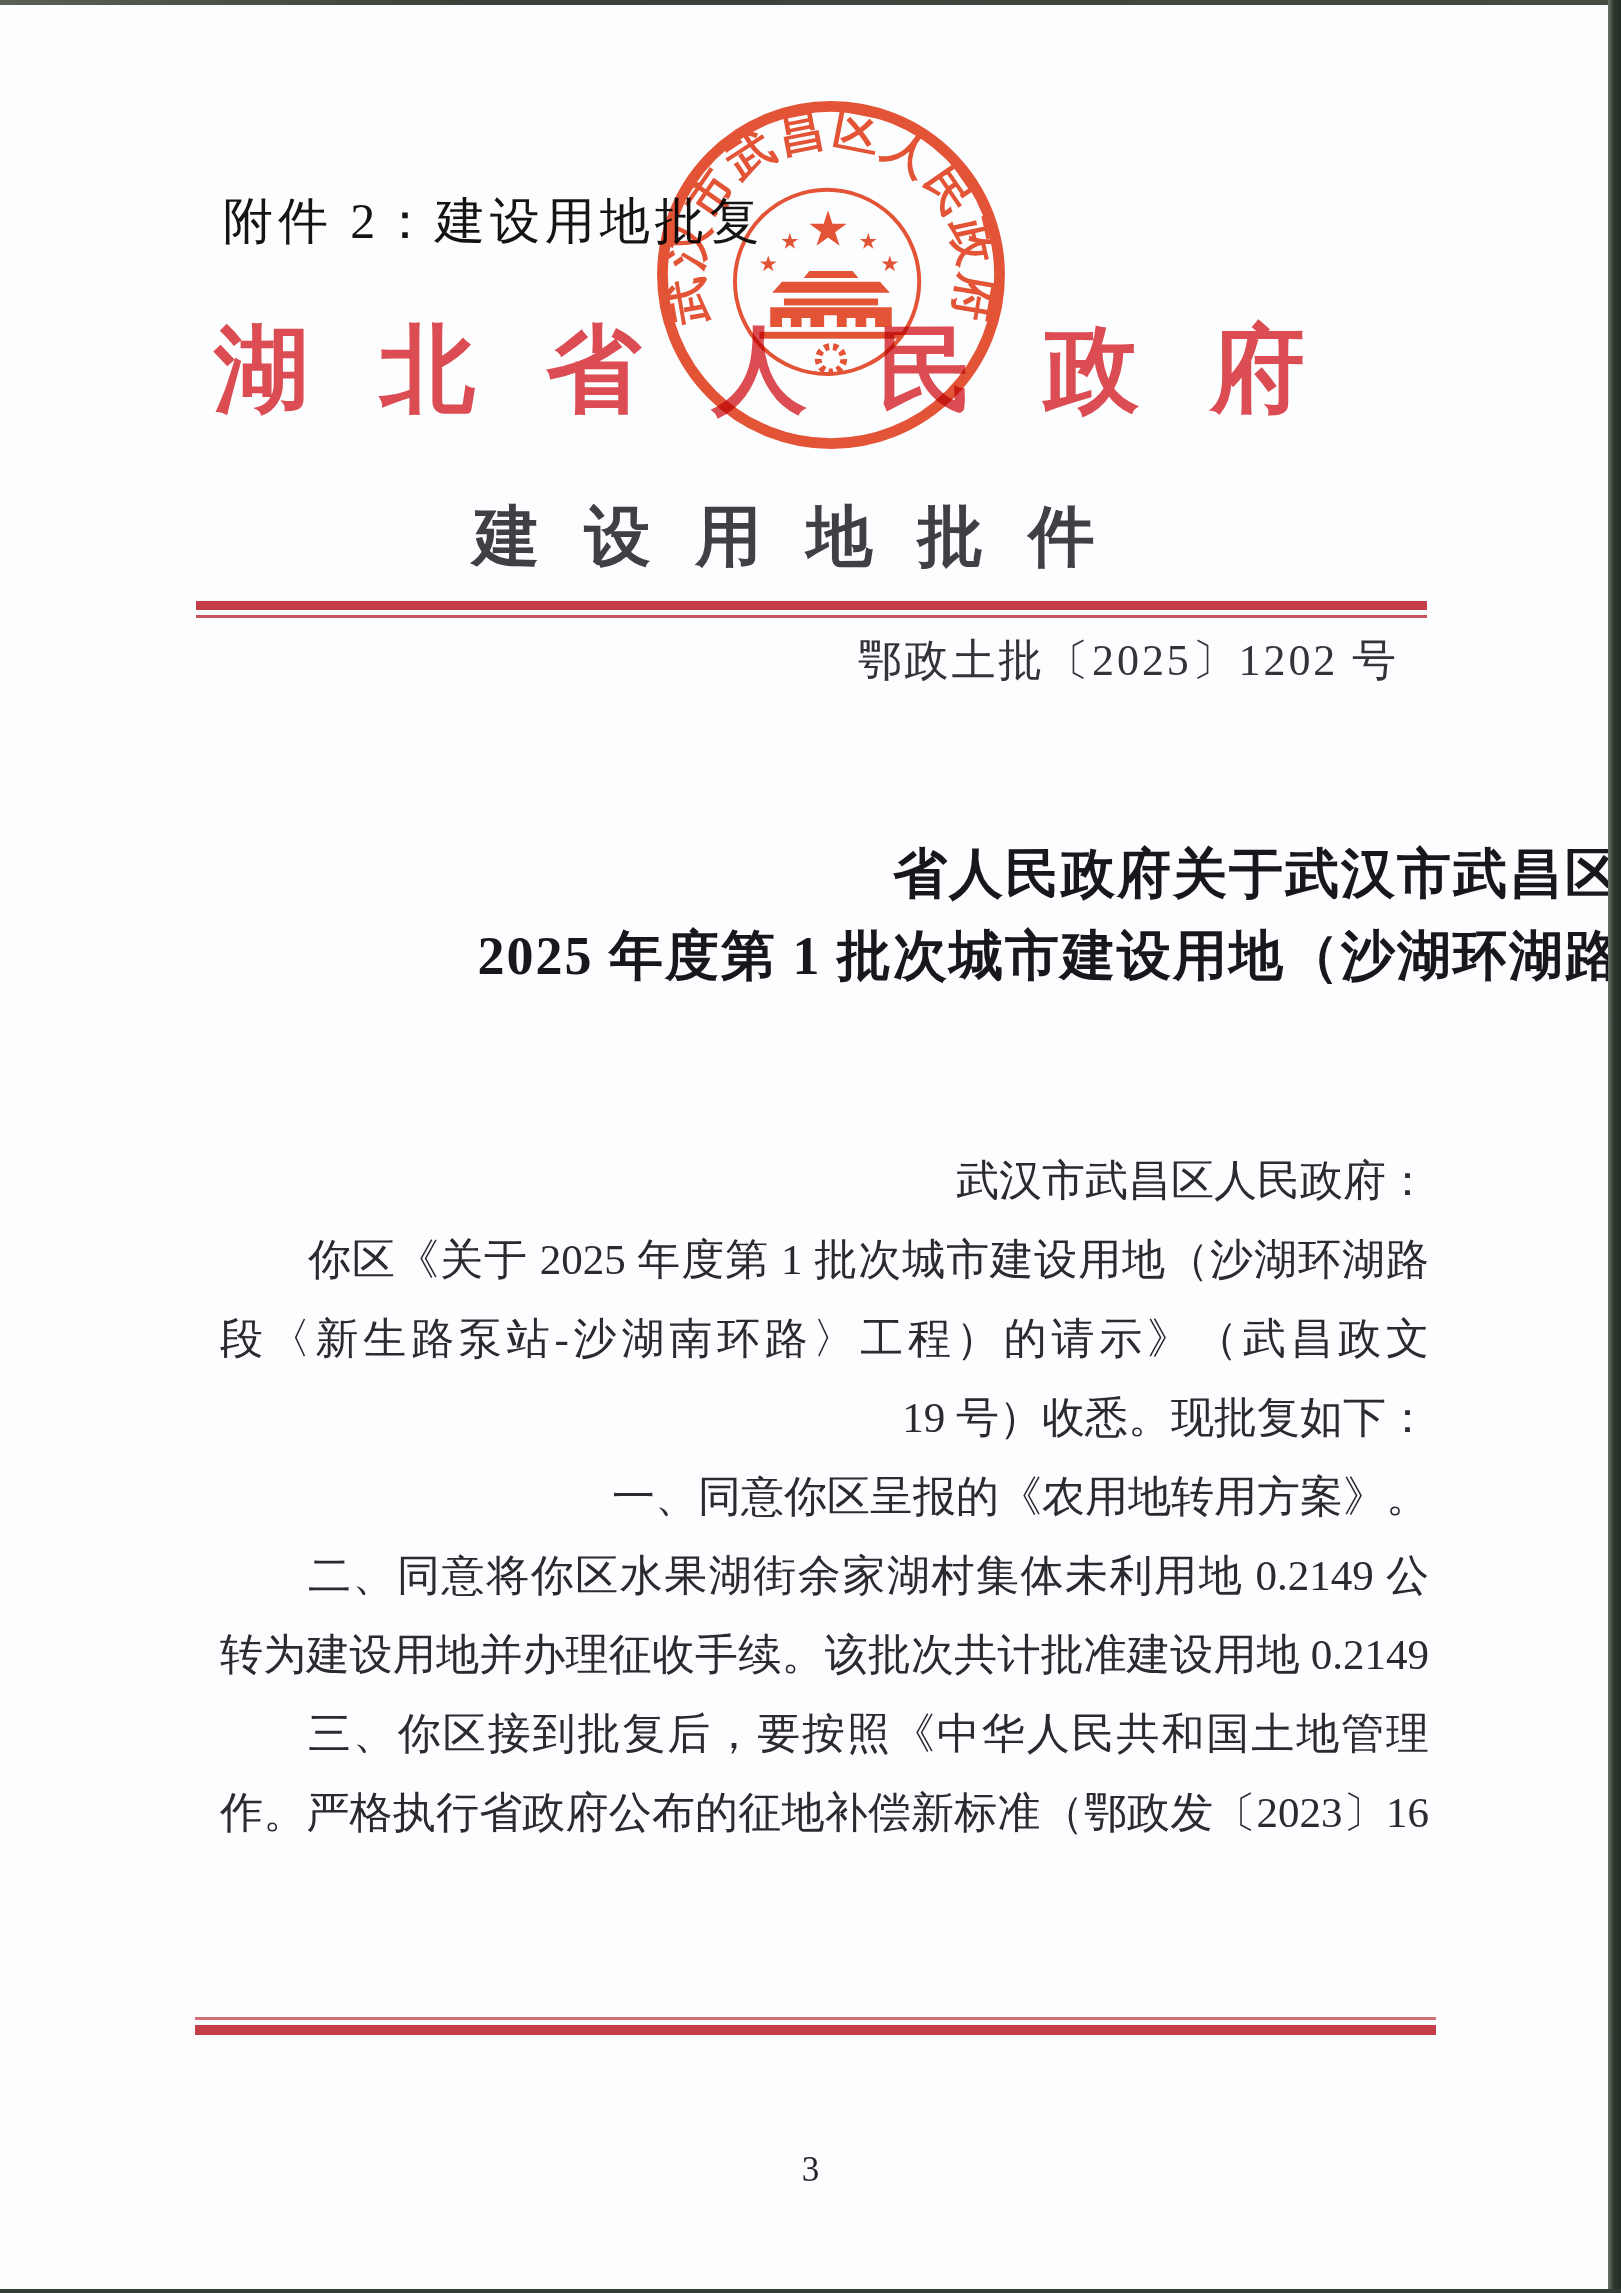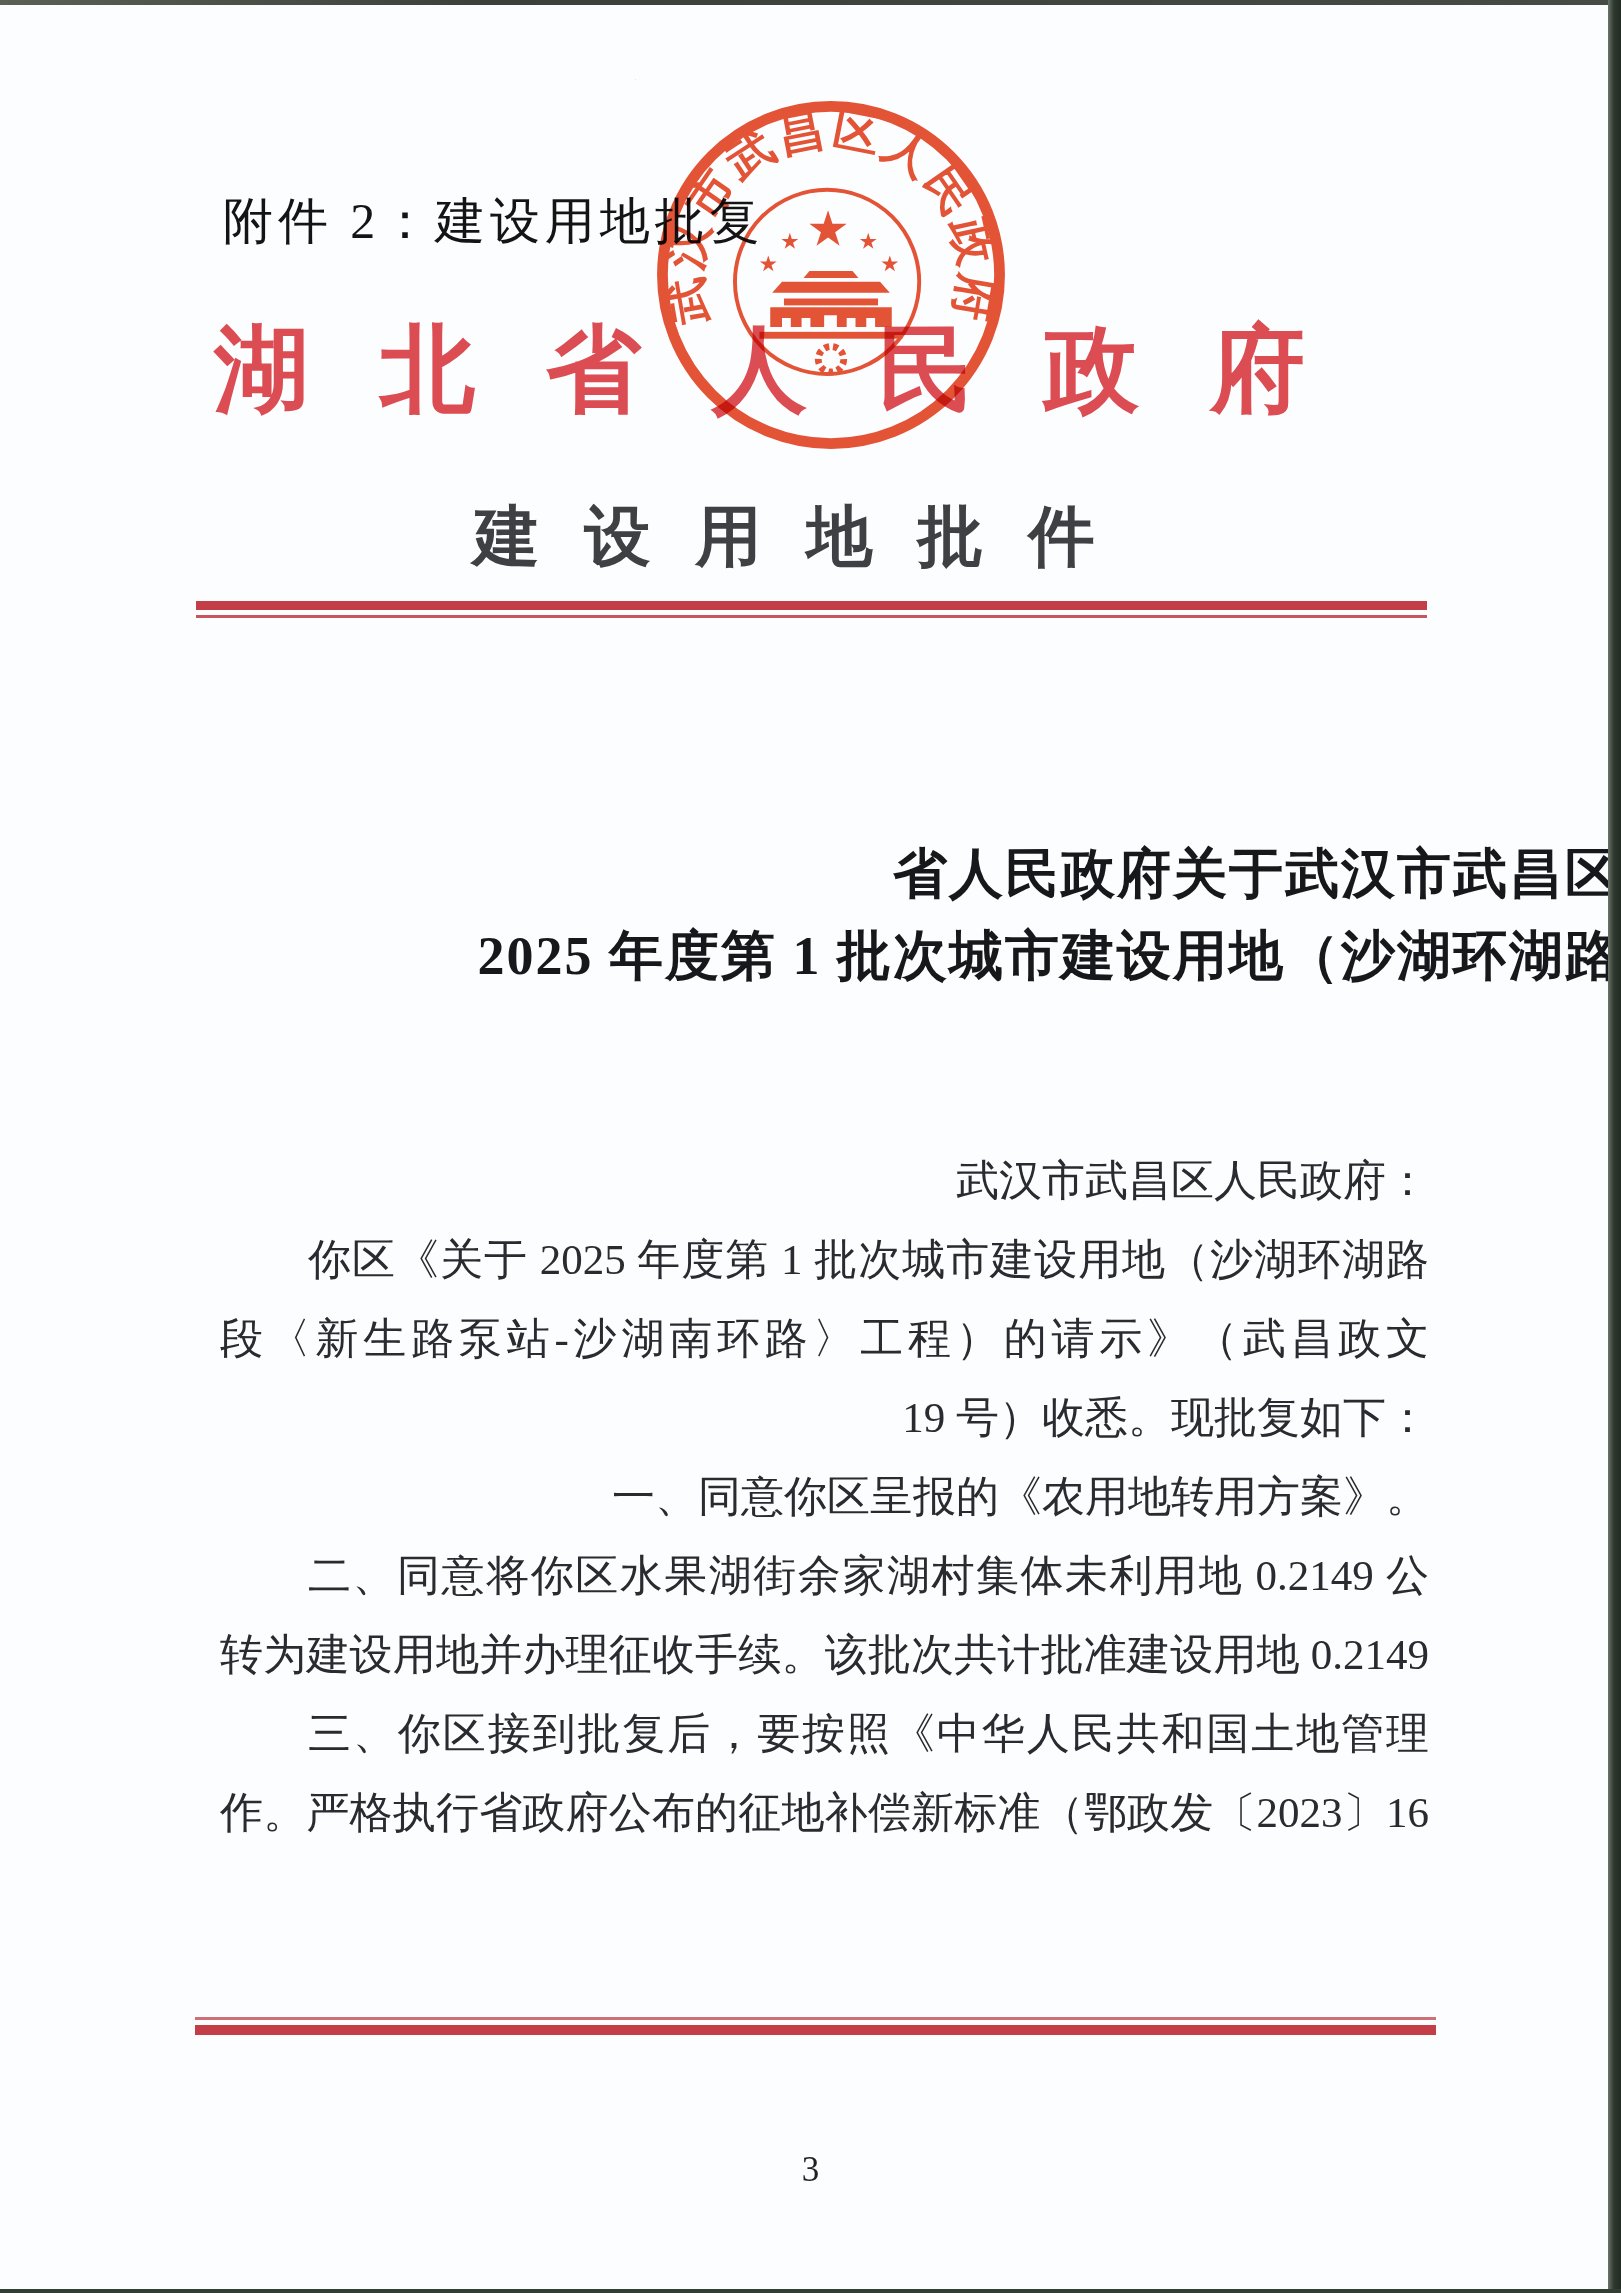--- a/index.html
+++ b/index.html
@@ -109,20 +109,21 @@
 
   <div class="org-title">湖北省人民政府</div>
 
   <div class="doc-type">建设用地批件</div>
 
   <div class="rule-top">
     <div class="thick"></div>
     <div class="thin"></div>
   </div>
 
+  <div class="doc-number">鄂政土批〔2025〕1202 号</div>
 
   <div class="main-title">
     <div>省人民政府关于武汉市武昌区</div>
     <div>2025 年度第 1 批次城市建设用地（沙湖环湖路</div>
   </div>
 
   <div class="body-block">
     <div class="line">武汉市武昌区人民政府：</div>
     <div class="line indent fill">你区《关于 2025 年度第 1 批次城市建设用地（沙湖环湖路南</div>
     <div class="line fill">段〈新生路泵站-沙湖南环路〉工程）的请示》（武昌政文〔2025〕</div>

